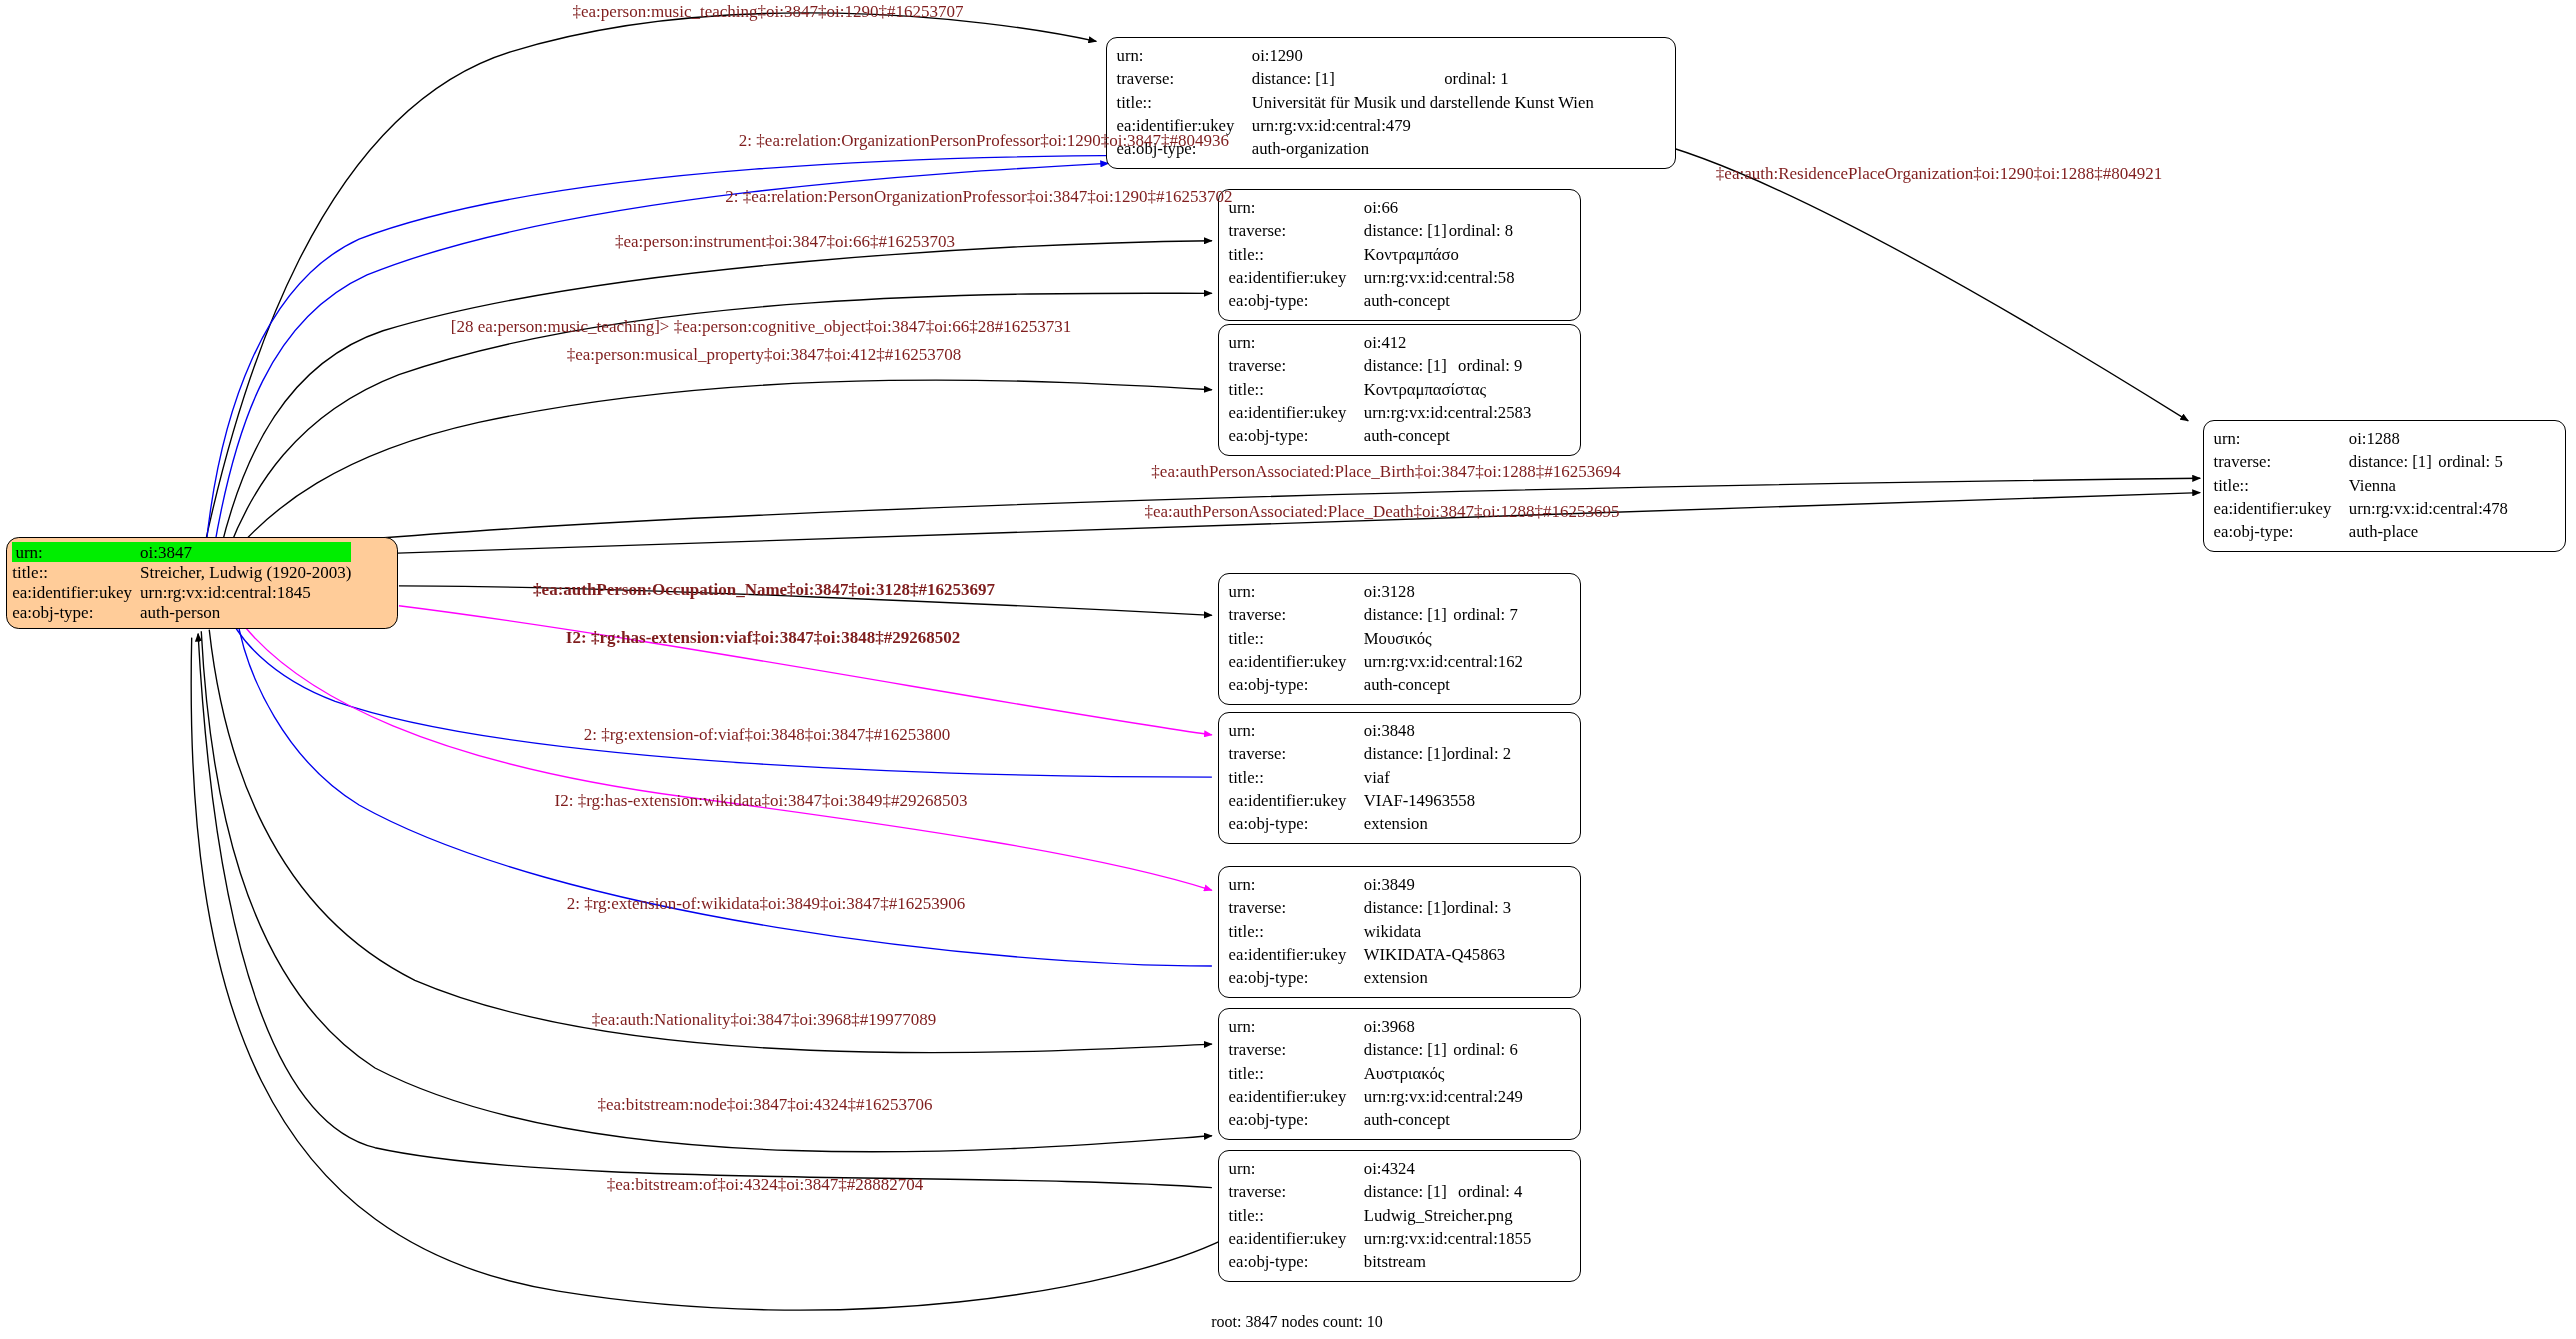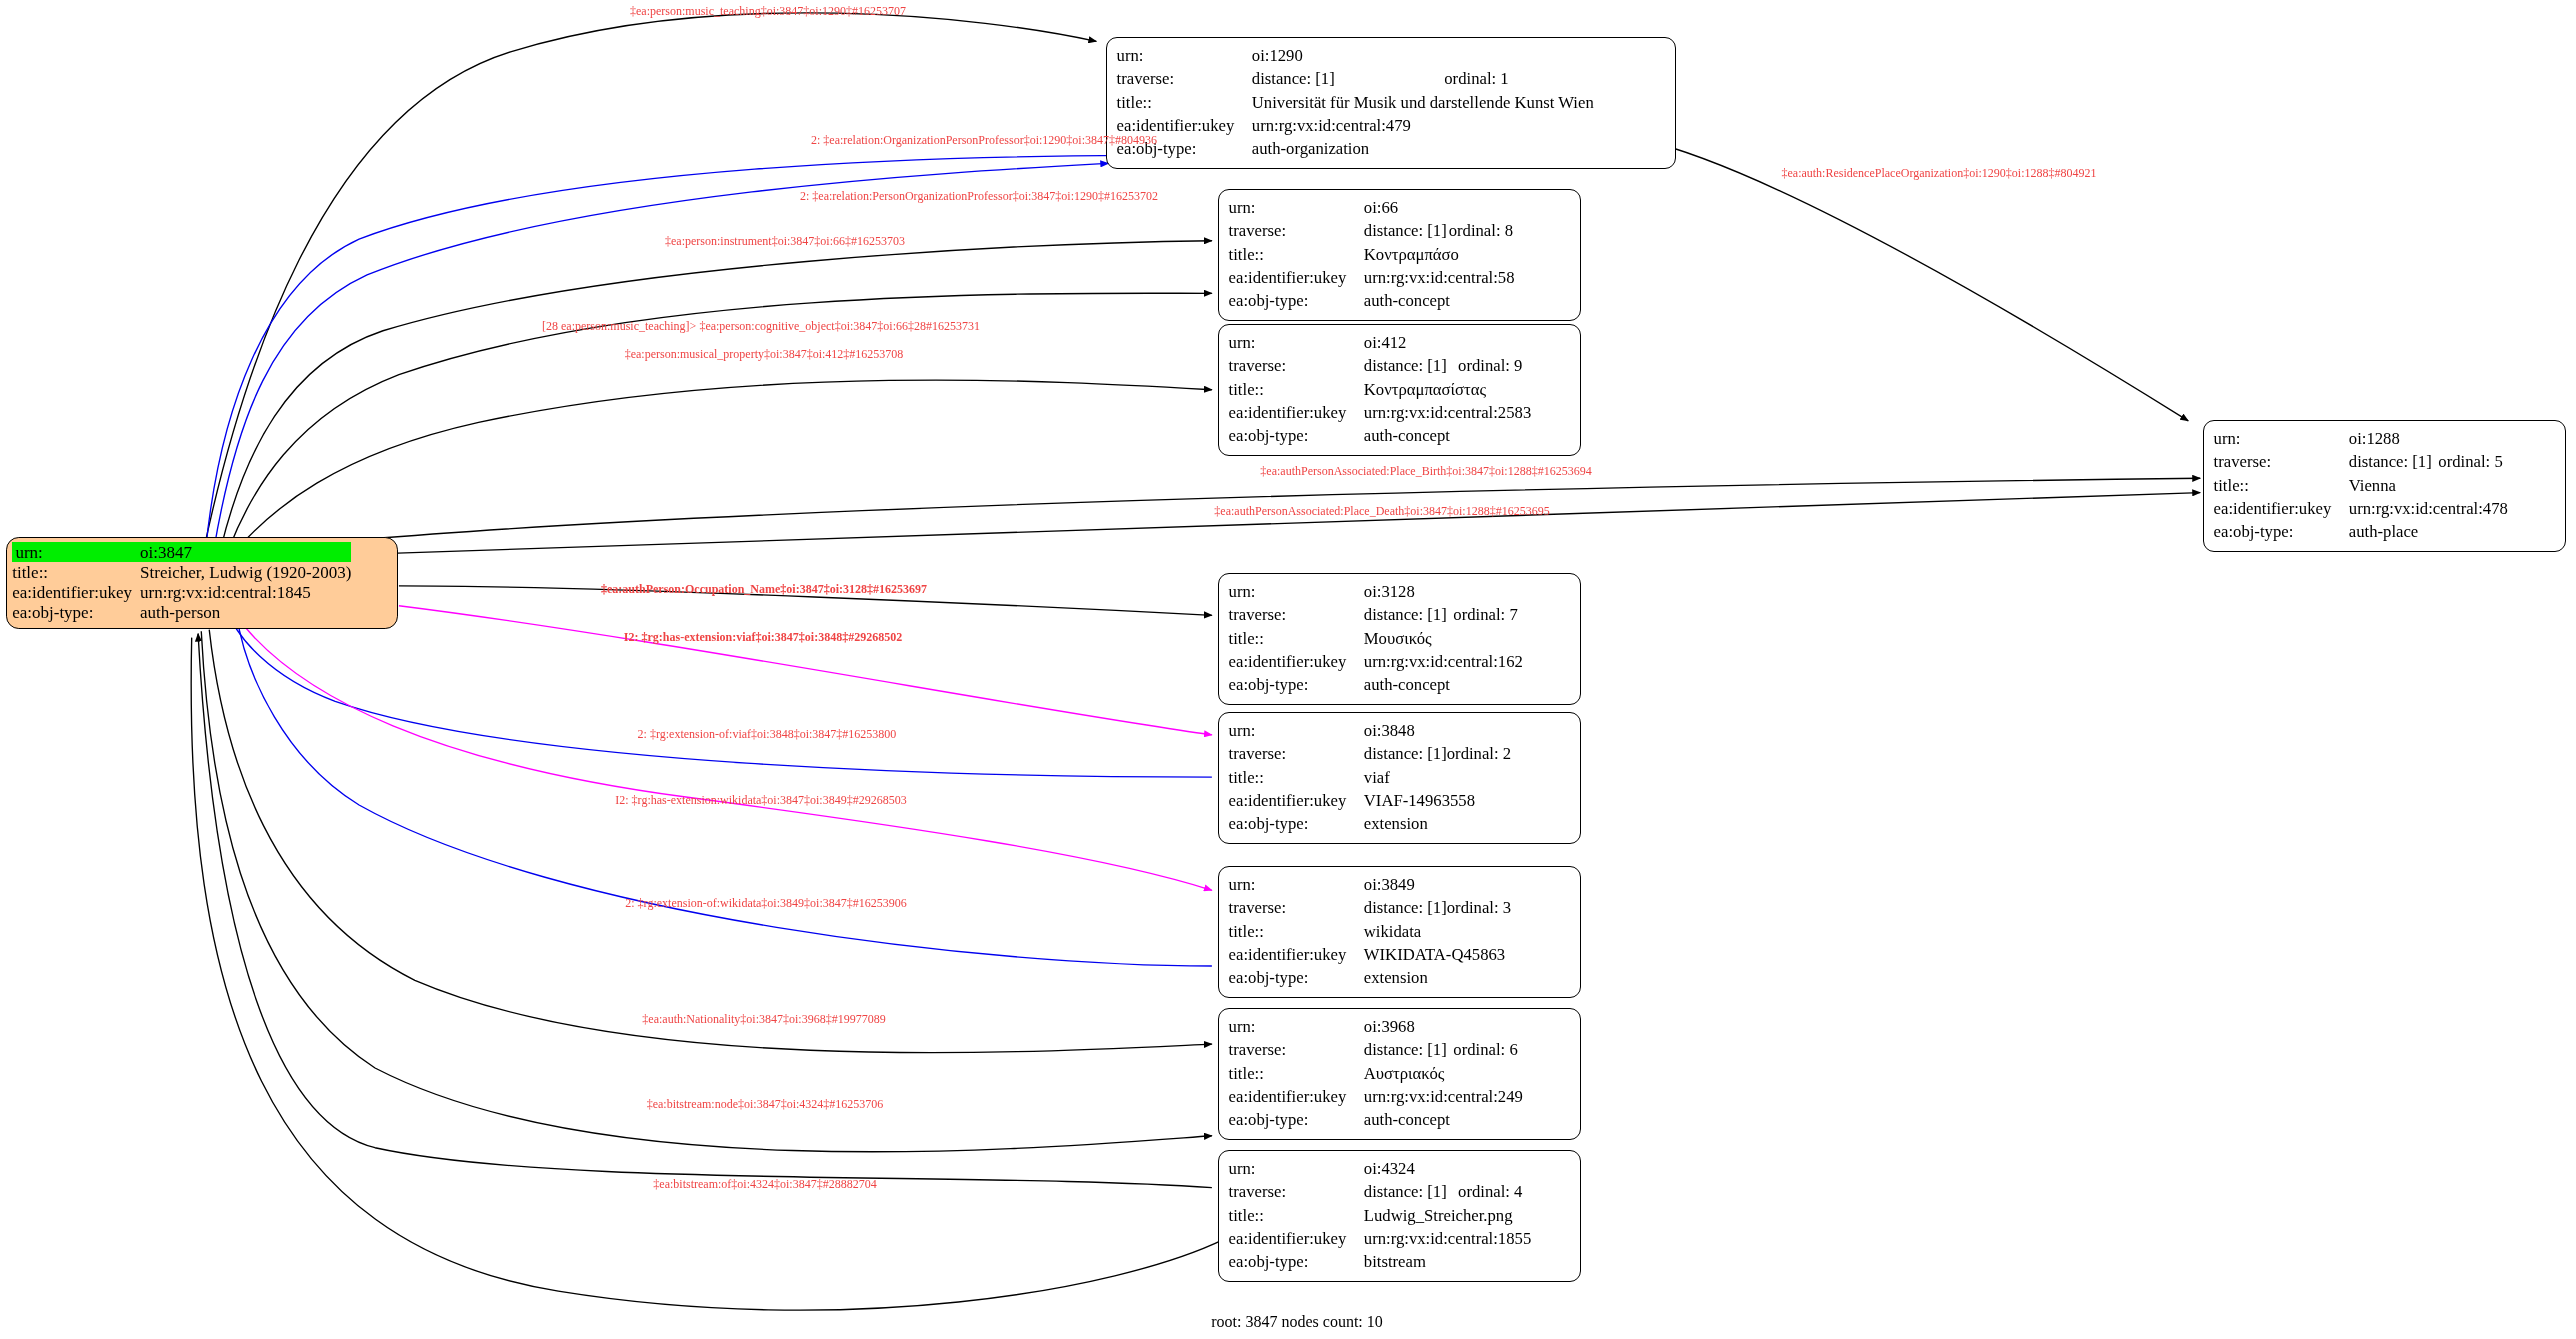--- a/index.html
+++ b/index.html
@@ -59,22 +59,22 @@
   }
   .root table.nt td.k { padding-right: 8px; }
   .root .hl {
     background: #00ee00;
   }
   .root td.hl.k { padding-left: 3.2px; padding-right: 8px; }
   .root td.hl.v { padding-right: 104px; }
   .root td.k { padding-left: 3.2px; }
   .edge-label {
     position: absolute;
-    font-size: 12px;
-    color: #ef4444;
+    font-size: 17px;
+    color: #7f1d1d;
     white-space: nowrap;
     line-height: 1;
     transform: translate(-50%, -50%);
   }
   .footer-label {
     position: absolute;
     font-size: 16px;
     color: #000000;
     white-space: nowrap;
     transform: translate(-50%, -50%);
@@ -420,21 +420,21 @@
       </table>
   </div>
 
   <div class="edge-label" style="left:768px;  top:11px;">‡ea:person:music_teaching‡oi:3847‡oi:1290‡#16253707</div>
   <div class="edge-label" style="left:984px; top:140px;">2: ‡ea:relation:OrganizationPersonProfessor‡oi:1290‡oi:3847‡#804936</div>
   <div class="edge-label" style="left:979px; top:196px;">2: ‡ea:relation:PersonOrganizationProfessor‡oi:3847‡oi:1290‡#16253702</div>
   <div class="edge-label" style="left:785px;  top:241px;">‡ea:person:instrument‡oi:3847‡oi:66‡#16253703</div>
   <div class="edge-label" style="left:761px;  top:326px;">[28 ea:person:music_teaching]&gt; ‡ea:person:cognitive_object‡oi:3847‡oi:66‡28#16253731</div>
   <div class="edge-label" style="left:764px;  top:354px;">‡ea:person:musical_property‡oi:3847‡oi:412‡#16253708</div>
   <div class="edge-label" style="left:1939px; top:173px;">‡ea:auth:ResidencePlaceOrganization‡oi:1290‡oi:1288‡#804921</div>
-  <div class="edge-label" style="left:1386px; top:471px;margin-left:40px;">‡ea:authPersonAssociated:Place_Birth‡oi:3847‡oi:1288‡#16253694</div>
+  <div class="edge-label" style="left:1386px; top:471px;">‡ea:authPersonAssociated:Place_Birth‡oi:3847‡oi:1288‡#16253694</div>
   <div class="edge-label" style="left:1382px; top:511px;">‡ea:authPersonAssociated:Place_Death‡oi:3847‡oi:1288‡#16253695</div>
   <div class="edge-label" style="left:764px;  top:589px;font-weight:bold;">‡ea:authPerson:Occupation_Name‡oi:3847‡oi:3128‡#16253697</div>
   <div class="edge-label" style="left:763px;  top:637px;font-weight:bold;">I2: ‡rg:has-extension:viaf‡oi:3847‡oi:3848‡#29268502</div>
   <div class="edge-label" style="left:767px;  top:734px;">2: ‡rg:extension-of:viaf‡oi:3848‡oi:3847‡#16253800</div>
   <div class="edge-label" style="left:761px;  top:800px;">I2: ‡rg:has-extension:wikidata‡oi:3847‡oi:3849‡#29268503</div>
   <div class="edge-label" style="left:766px;  top:903px;">2: ‡rg:extension-of:wikidata‡oi:3849‡oi:3847‡#16253906</div>
   <div class="edge-label" style="left:764px;  top:1019px;">‡ea:auth:Nationality‡oi:3847‡oi:3968‡#19977089</div>
   <div class="edge-label" style="left:765px;  top:1104px;">‡ea:bitstream:node‡oi:3847‡oi:4324‡#16253706</div>
   <div class="edge-label" style="left:765px;  top:1184px;">‡ea:bitstream:of‡oi:4324‡oi:3847‡#28882704</div>
 

